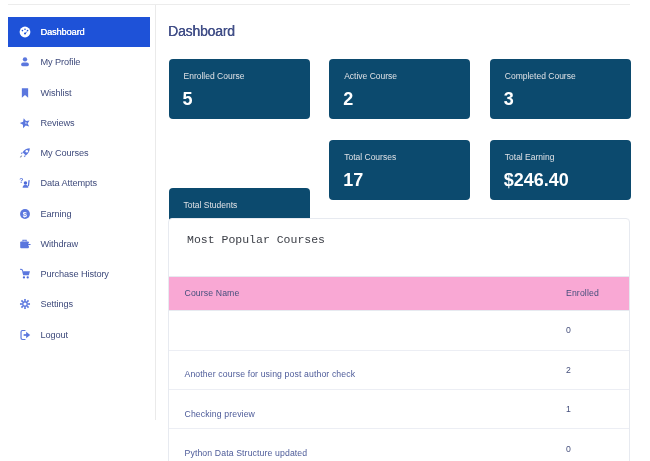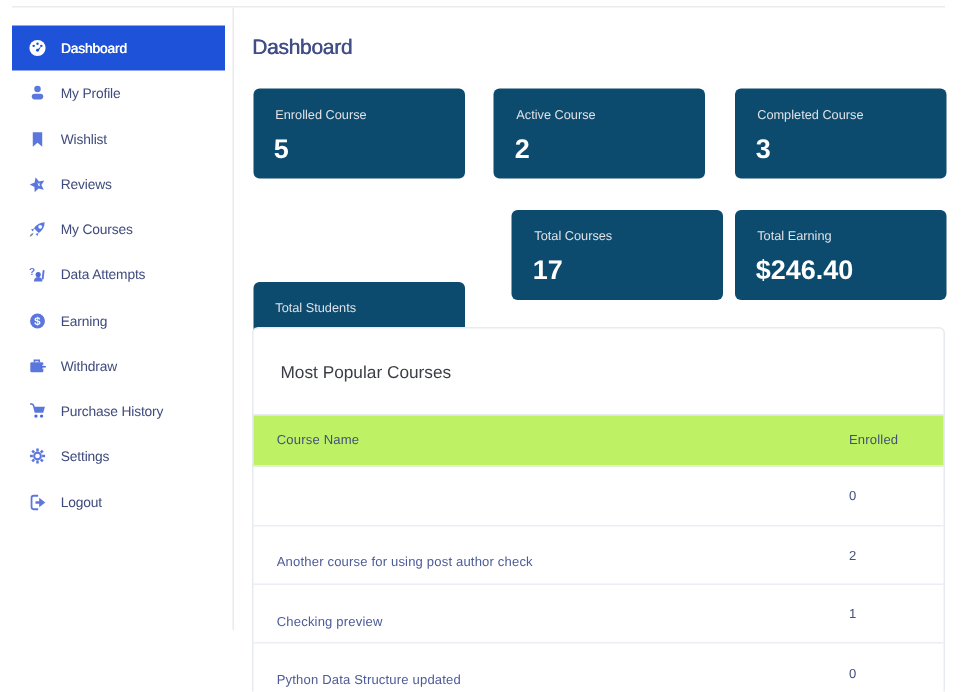--- a/index.html
+++ b/index.html
@@ -11,22 +11,22 @@
 .mi .ic{width:12px;height:12px;margin-left:10.5px;flex:none;display:block;}
 .mi .tx{margin-left:10px;white-space:nowrap;letter-spacing:-0.1px;}
 .mi.active{background:#1e52d8;color:#fff;}
 .mi.active .tx{text-shadow:0.3px 0 0 #fff;}
 .heading{position:absolute;left:168px;top:22.5px;font-size:14px;letter-spacing:-0.2px;color:#414e87;font-weight:400;text-shadow:0.35px 0 0 #414e87;}
 .card{position:absolute;width:141px;height:60px;background:#0c4a6e;border-radius:4px;}
 .card .lbl{position:absolute;left:15px;top:12px;font-size:8.5px;color:#e0e2e6;letter-spacing:0;}
 .card .num{position:absolute;left:14px;top:31px;font-size:18px;line-height:19px;font-weight:700;color:#fff;}
 .tablecard{position:absolute;left:168px;top:217.6px;width:460px;height:260px;background:#fff;border:1px solid #e7eaf0;border-radius:4px;}
 .tc-head{height:57px;border-bottom:1px solid #e7eaf0;position:relative;}
-.tc-head span{position:absolute;left:18px;top:24px;font-size:11.5px;color:#3b3e46;}
-.thead{height:33.6px;background:#bef264;border-bottom:1px solid #e7eaf0;position:relative;}
+.tc-head span{position:absolute;left:18px;top:14px;font-size:11.5px;color:#3b3e46;font-family:Liberation Mono, monospace;}
+.thead{height:33.6px;background:#f9a8d4;border-bottom:1px solid #e7eaf0;position:relative;}
 .thead .c1,.trow .c1{position:absolute;left:15.5px;top:50%;transform:translateY(-50%);font-size:8.7px;letter-spacing:0.12px;}
 .thead .c2,.trow .c2{position:absolute;left:397px;top:50%;transform:translateY(-50%);font-size:8.7px;letter-spacing:0.12px;}
 .thead .c1,.thead .c2{color:#454f7c;}
 .trow{height:38.4px;border-bottom:1px solid #eceef4;position:relative;}
 .trow .c1{color:#4d5b99;margin-top:44px;}
 .trow .c2{color:#454f7c;}
 </style>
 </head>
 <body>
 <div class="topline"></div>
@@ -148,21 +148,21 @@
     <div class="num">2</div>
   </div>
 <div class="card" style="left:489.8px;top:59px;">
     <div class="lbl">Completed Course</div>
     <div class="num">3</div>
   </div>
 <div class="card" style="left:168.5px;top:140px;margin-top:48px;">
     <div class="lbl">Total Students</div>
     <div class="num">31</div>
   </div>
-<div class="card" style="left:329.2px;top:140px;margin-left:12px;">
+<div class="card" style="left:329.2px;top:140px;">
     <div class="lbl">Total Courses</div>
     <div class="num">17</div>
   </div>
 <div class="card" style="left:489.8px;top:140px;">
     <div class="lbl">Total Earning</div>
     <div class="num">$246.40</div>
   </div>
 
 <div class="tablecard">
   <div class="tc-head">

